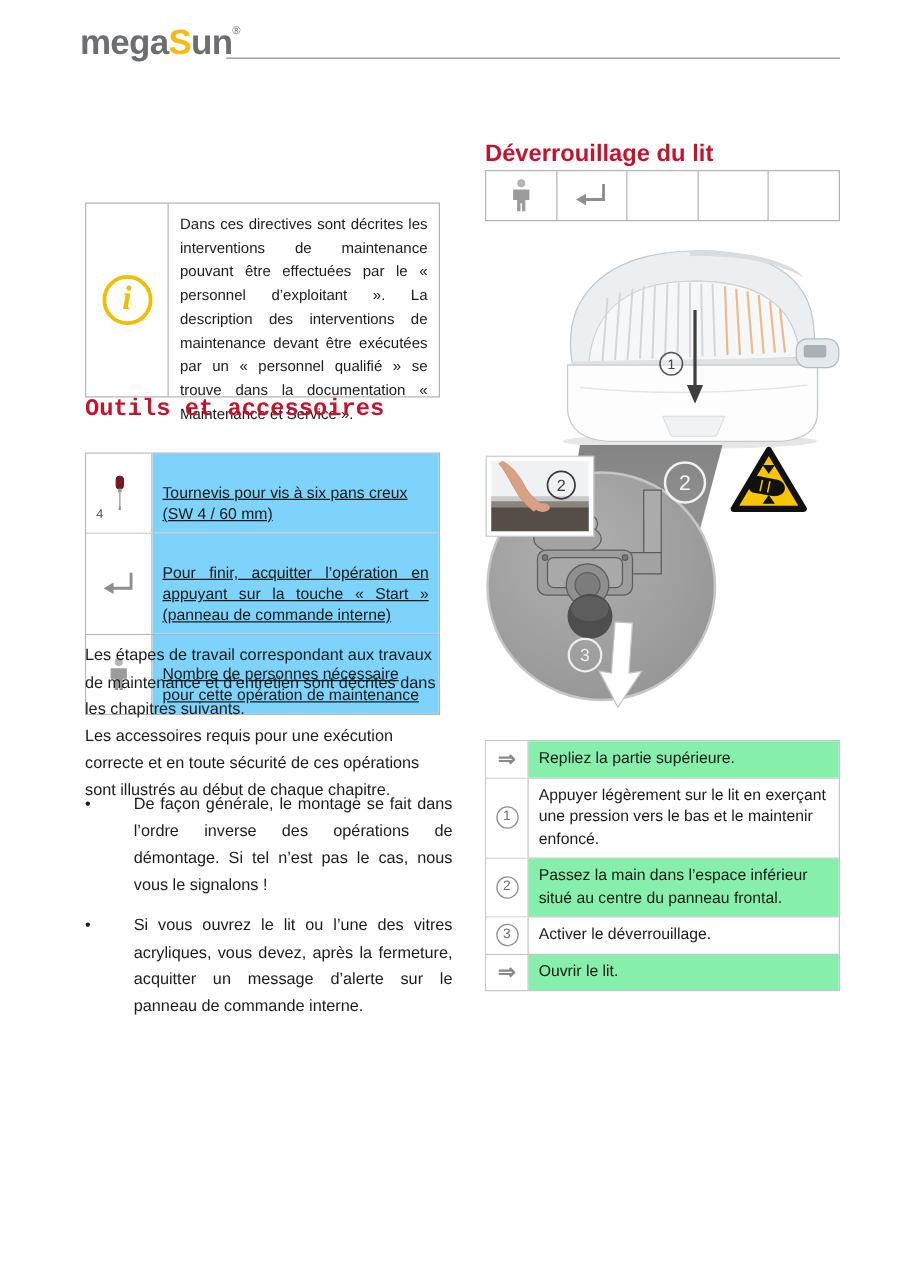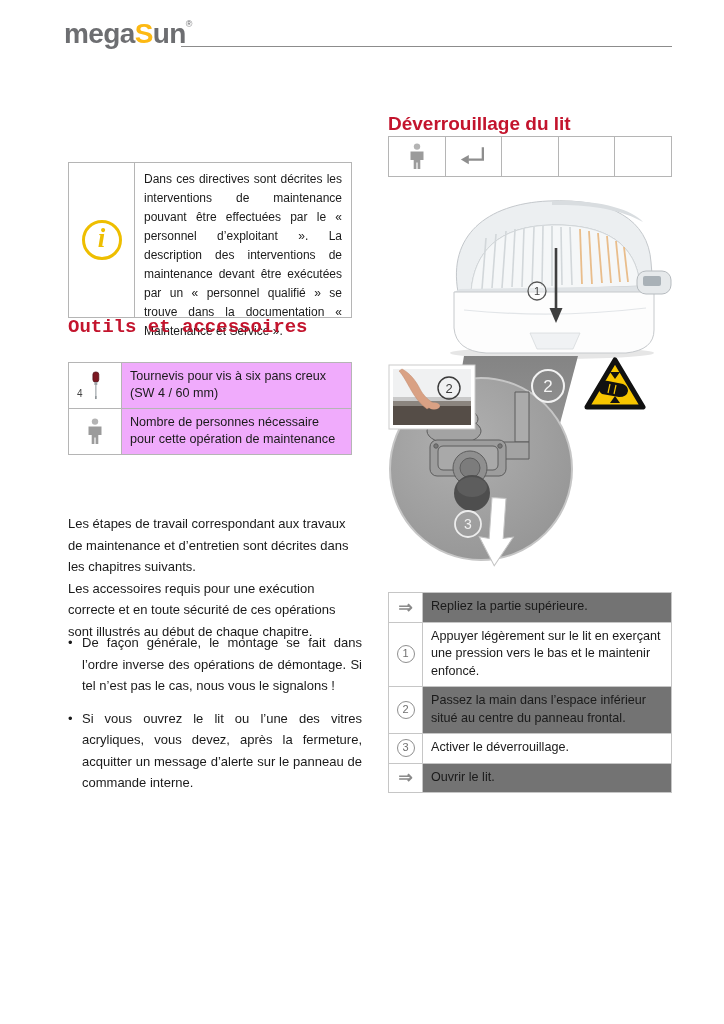--- a/index.html
+++ b/index.html
@@ -22,41 +22,41 @@
   .info-i { width: 40px; height: 40px; border: 3.5px solid #eebe00; border-radius: 50%; color: #eebe00;
             font-family: "Liberation Serif", serif; font-style: italic; font-weight: bold; font-size: 27px;
             display: flex; align-items: center; justify-content: center; padding-bottom: 3px; }
   .info-text-cell { flex: 1; padding: 7px 9px 6px 9px; font-size: 12px; line-height: 19px; text-align: justify; }
   
   .tools-table { position: absolute; left: 68px; top: 362px; width: 284px; border: 1px solid #b5b5b5; background: #fff; }
   .tool-row { display: flex; border-bottom: 1px solid #b5b5b5; }
   .tool-row:last-child { border-bottom: none; justify-content: center; }
   .tool-icon-cell { width: 53px; background: #ffffff; border-right: 1px solid #b5b5b5; position: relative; display: flex; align-items: center; justify-content: center; }
   .tool-size-label { position: absolute; left: 8px; bottom: 9px; font-size: 10px; color: #444; }
-  .tool-text-cell { flex: 1; background: #f0abfc; padding: 5px 8px 6px 8px; font-size: 12.6px; line-height: 17px; }
+  .tool-text-cell { flex: 1; background: #7dd3fc; padding: 23px 8px 6px 8px; font-size: 12.6px; line-height: 17px; text-decoration: underline; }
   .just { text-align: justify; }
   
   .paragraphs { position: absolute; left: 68px; top: 513px; width: 292px; font-size: 13px; line-height: 21.5px; }
   .bullets { position: absolute; left: 68px; top: 632px; width: 294px; font-size: 13px; line-height: 21.5px; }
   .bullet { display: flex; margin-bottom: 11px; }
   .bullet .dot { width: 14px; flex: 0 0 14px; }
-  .bullet .btext { flex: 1; text-align: justify; }
+  .bullet .btext { flex: 1; text-align: justify; margin-left: 25px; }
   
   .icon-strip { position: absolute; left: 388px; top: 136px; width: 284px; height: 41px; border: 1px solid #b5b5b5; display: flex; background: #fff; }
   .icon-strip .cell { flex: 1; border-right: 1px solid #b5b5b5; display: flex; align-items: center; justify-content: center; }
   .icon-strip .cell:last-child { border-right: none; }
   .bed-figure { position: absolute; left: 434px; top: 192px; width: 242px; height: 170px; }
   .detail-figure { position: absolute; left: 388px; top: 356px; width: 284px; height: 224px; }
   
   .steps-table { position: absolute; left: 388px; top: 592px; width: 284px; border: 1px solid #c6c6c6; background: #fff; }
   .step-row { display: flex; border-bottom: 1px solid #c6c6c6; }
   .step-row:last-child { border-bottom: none; }
   .step-marker-cell { width: 34px; flex: 0 0 34px; border-right: 1px solid #c6c6c6; display: flex; align-items: center; justify-content: center; background: #ffffff; }
   .step-text { flex: 1; padding: 5px 8px 6px 8px; font-size: 12.6px; line-height: 17.5px; }
-  .shaded { background: #737373; }
+  .shaded { background: #86efac; }
   .num-badge { width: 18px; height: 18px; border: 1.2px solid #8f8f8f; border-radius: 50%; color: #6f6f6f; font-size: 11px; line-height: 15.5px; text-align: center; }
   .arrow-marker { color: #8a8a8a; font-size: 17px; font-weight: bold; line-height: 17px; }
   
   .footer-num { position: absolute; left: 33px; top: 956px; font-size: 17px; font-weight: bold; color: #6d28d9; }
   .footer-rule { position: absolute; left: 62px; top: 949px; width: 1px; height: 52px; background: #9a9a9a; }
   .footer-text { position: absolute; left: 74px; top: 961px; font-size: 9.5px; letter-spacing: 1.8px; color: #222; white-space: nowrap; }
   .footer-text .prod { font-size: 10.5px; letter-spacing: 0.2px; font-weight: normal; }
   svg text { font-family: "Liberation Sans", sans-serif; }
 </style>
 </head>
@@ -84,20 +84,29 @@
       <div class="tool-icon-cell">
         <span class="tool-size-label">4</span>
         <svg width="22" height="33" viewBox="0 0 26 34">
           <rect x="10.5" y="1" width="7" height="12" rx="3" fill="#7c1822" stroke="#4c0f15" stroke-width="0.8"></rect>
           <rect x="12.3" y="12.8" width="3.4" height="3.6" fill="#9aa0a4"></rect>
           <line x1="14" y1="16" x2="14" y2="30" stroke="#aab0b4" stroke-width="1.6"></line>
           <rect x="13" y="29.5" width="2" height="3.5" fill="#8e9498"></rect>
         </svg>
       </div>
       <div class="tool-text-cell">Tournevis pour vis à six pans creux (SW 4 / 60 mm)</div>
+    </div>
+    <div class="tool-row">
+      <div class="tool-icon-cell">
+        <svg width="27" height="23" viewBox="0 0 26 22">
+          <path d="M22,2 V14 H8" fill="none" stroke="#8e8e8e" stroke-width="2.2"></path>
+          <polygon points="8.5,9.5 8.5,18.5 0.8,14" fill="#8e8e8e"></polygon>
+        </svg>
+      </div>
+      <div class="tool-text-cell just">Pour finir, acquitter l’opération en appuyant sur la touche « Start » (panneau de commande interne)</div>
     </div>
     <div class="tool-row">
       <div class="tool-icon-cell">
         <svg width="20" height="27" viewBox="0 0 20 27">
           <circle cx="10" cy="3.6" r="3.2" fill="#b4b4b4"></circle>
           <path d="M3.5,8.5 h13 v8.5 h-3.2 v9 h-2.7 v-6.5 h-1.2 v6.5 h-2.7 v-9 h-3.2 z" fill="#9b9b9b"></path>
         </svg>
       </div>
       <div class="tool-text-cell">Nombre de personnes nécessaire pour cette opération de maintenance</div>
     </div>

